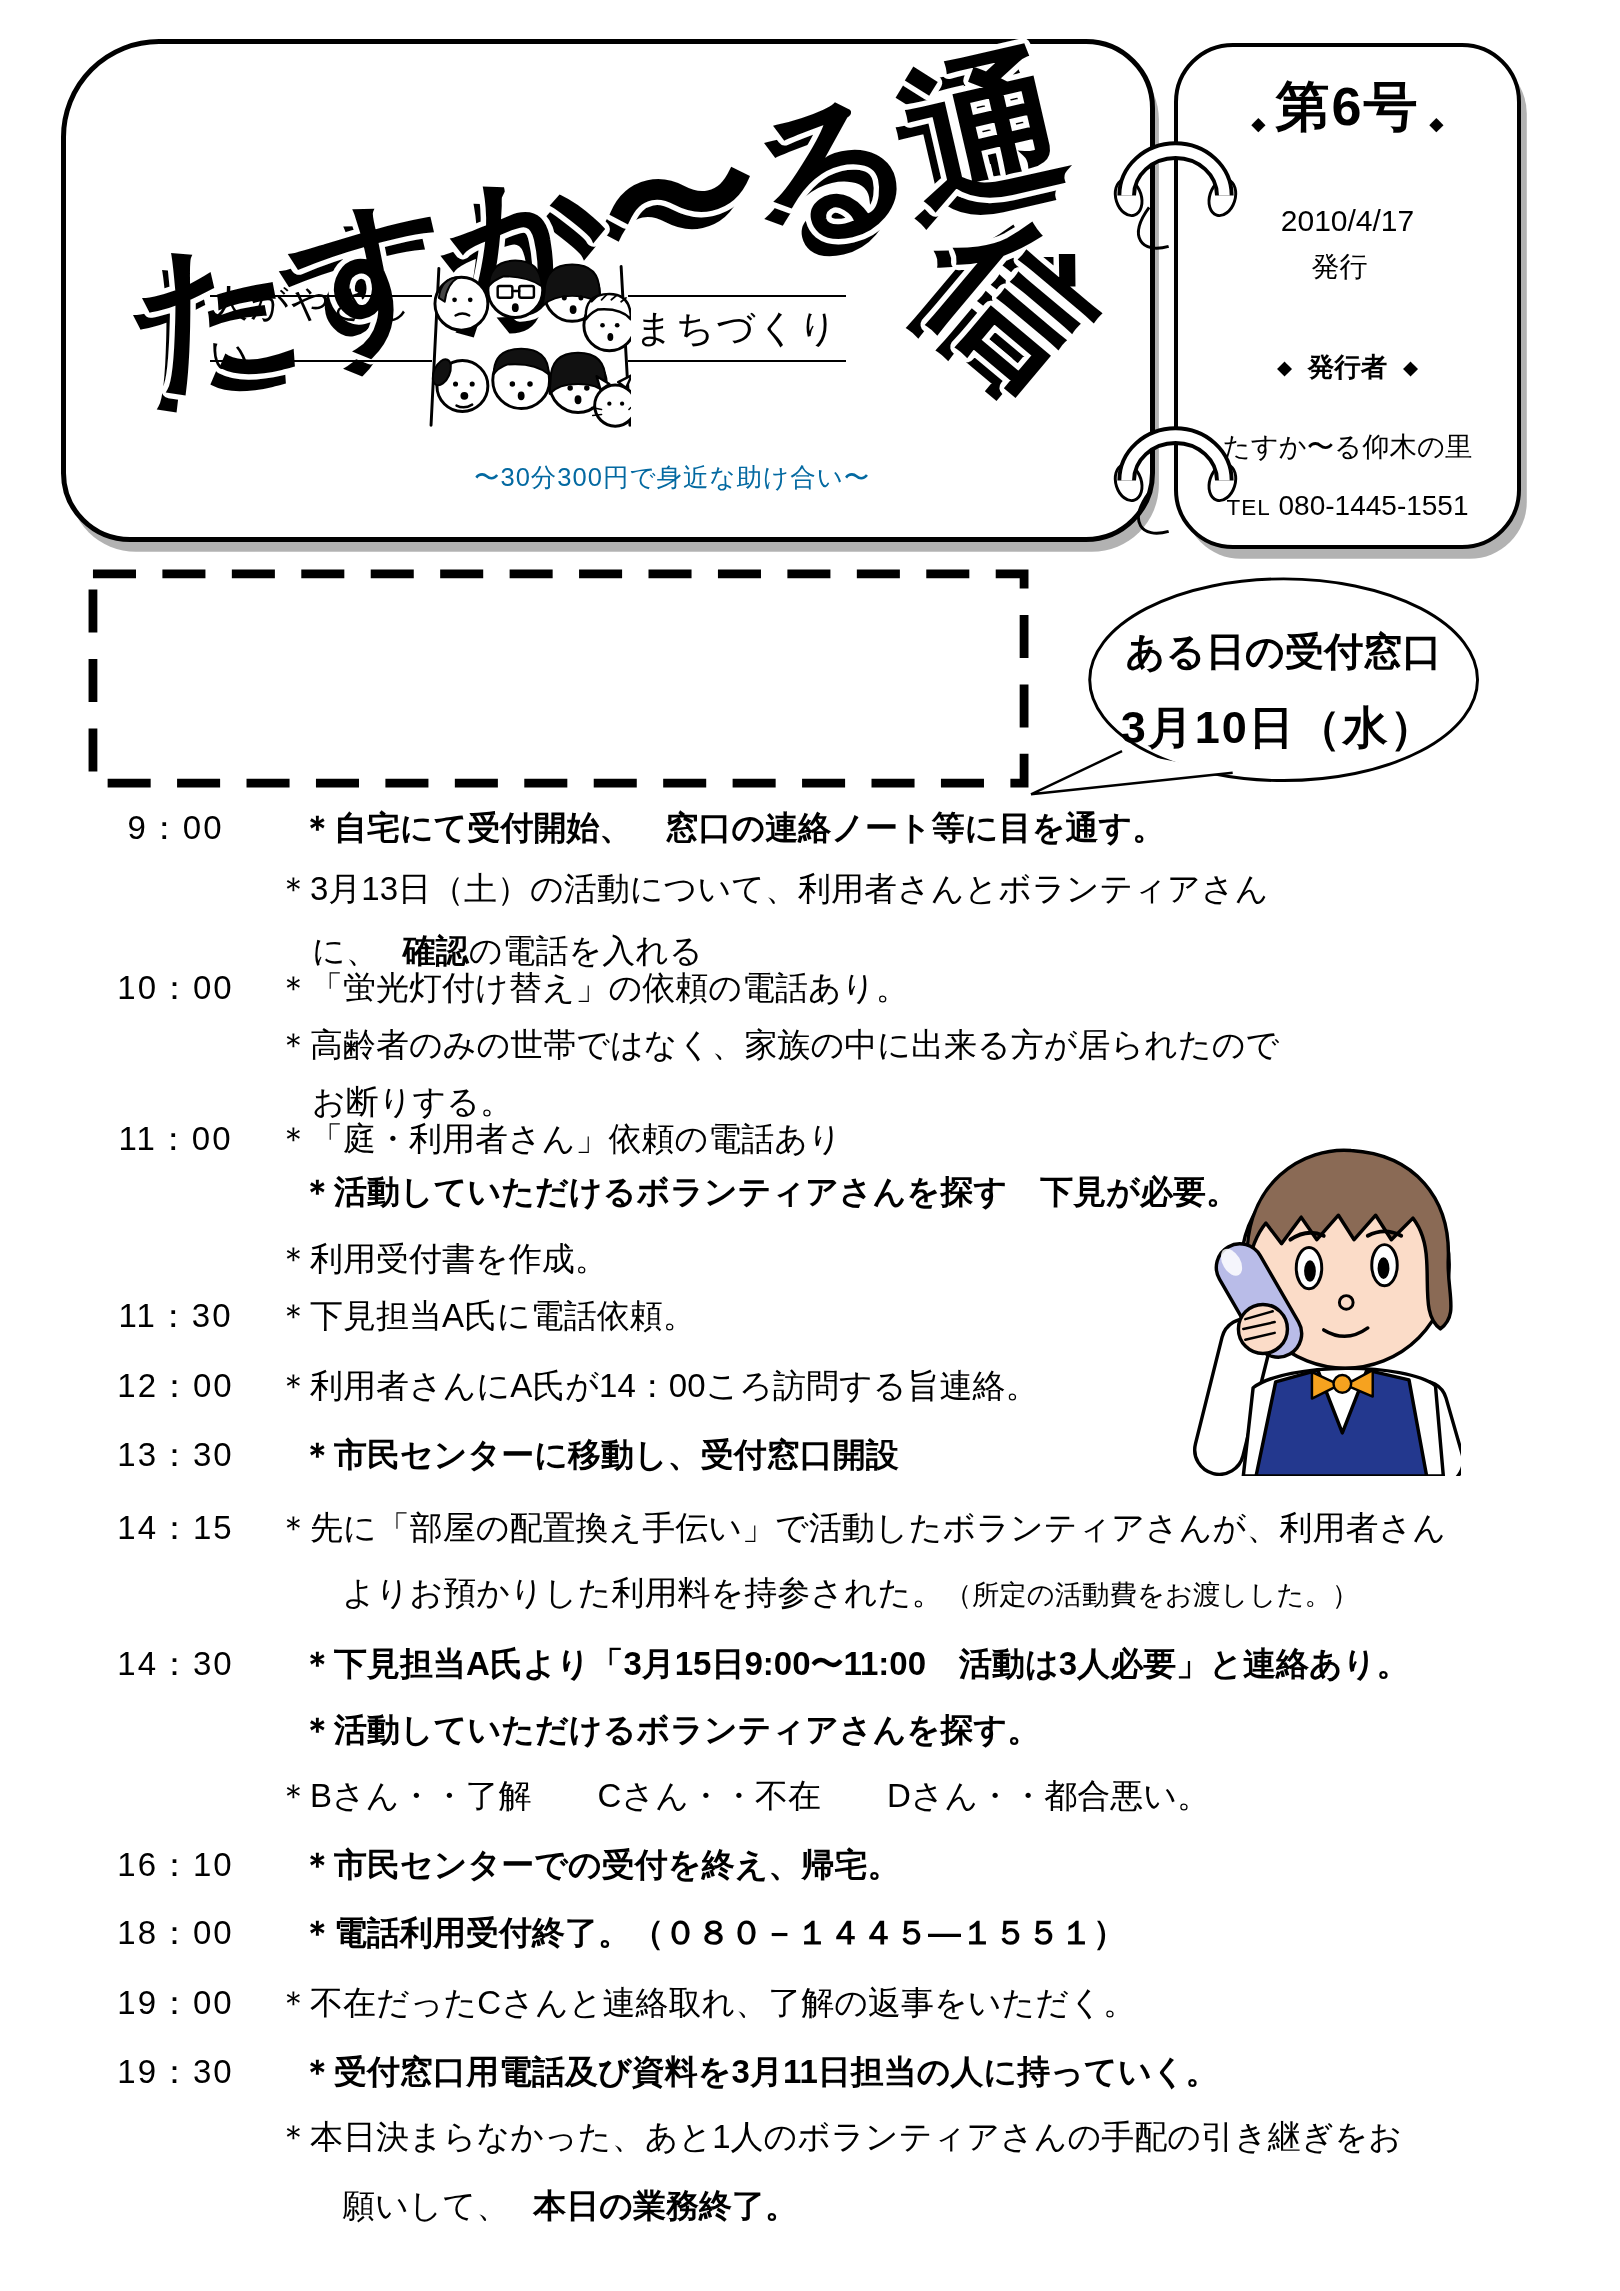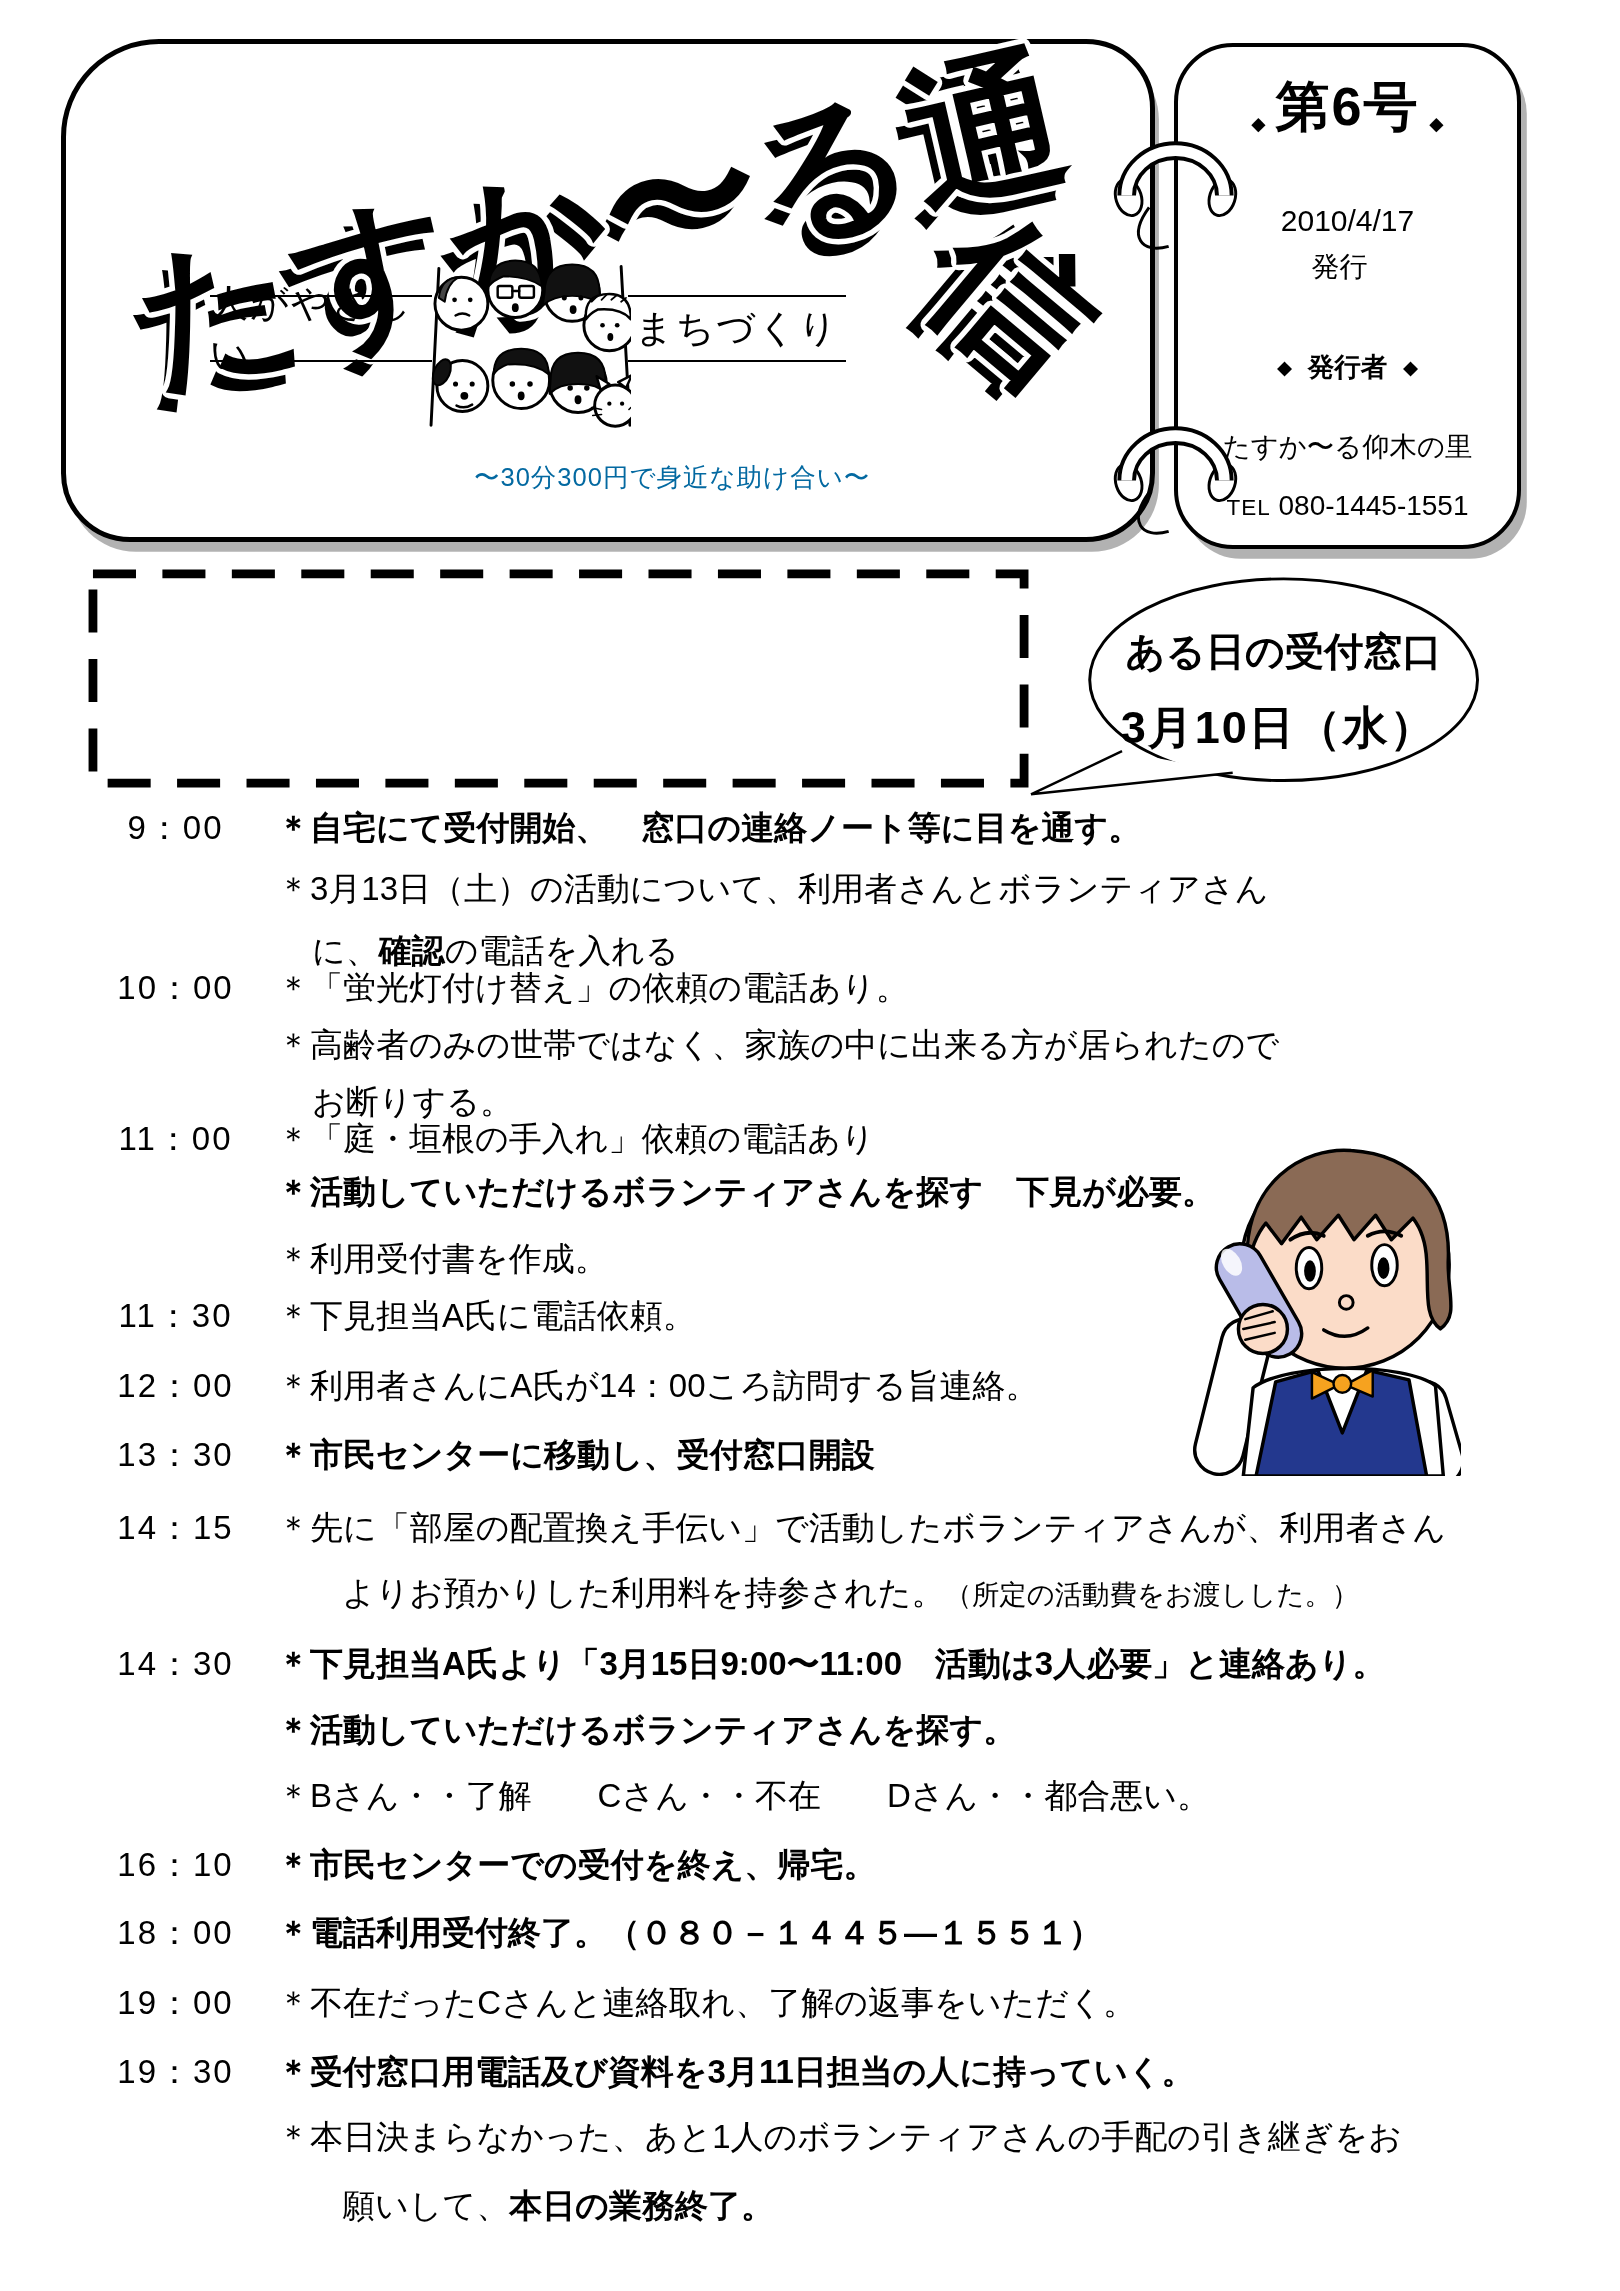--- a/index.html
+++ b/index.html
@@ -60,21 +60,21 @@
   .bub2{font-size:46px;letter-spacing:2px;}
 
   
   .sched{position:absolute;left:93px;top:0;width:1490px;height:2292px;}
   .row{position:absolute;left:0;right:0;font-size:33px;line-height:43px;white-space:nowrap;}
   .row .time{position:absolute;left:0;width:165px;text-align:center;letter-spacing:2px;}
   .row .txt{position:absolute;left:184px;}
   .ind0{padding-left:0;}
   .ind1{padding-left:35px;}
   .ind2{padding-left:65px;}
-  .b{font-weight:bold;}
+  .b{font-weight:bold;margin-left:24px;}
   .sm{font-size:27.4px;}
 
   
   .char-svg{position:absolute;left:1157px;top:1125px;width:304px;height:351px;}
 </style>
 </head>
 <body>
 
 <div class="page">
 
@@ -217,21 +217,21 @@
         <span class="txt ind0"><span>＊「蛍光灯付け替え」の依頼の電話あり。</span></span>
       </div>
       <div class="row" style="top: 1023px;">
         <span class="txt ind0"><span>＊高齢者のみの世帯ではなく、家族の中に出来る方が居られたので</span></span>
       </div>
       <div class="row" style="top: 1080px;">
         <span class="txt ind1"><span>お断りする。</span></span>
       </div>
       <div class="row" style="top: 1117px;">
         <span class="time">11：00</span>
-        <span class="txt ind0"><span>＊「庭・垣根の手入れ」依頼の電話あり</span></span>
+        <span class="txt ind0"><span>＊「庭・利用者さん」依頼の電話あり</span></span>
       </div>
       <div class="row" style="top: 1170px;">
         <span class="txt ind0"><span class="b">＊活動していただけるボランティアさんを探す　下見が必要。</span></span>
       </div>
       <div class="row" style="top: 1237px;">
         <span class="txt ind0"><span>＊利用受付書を作成。</span></span>
       </div>
       <div class="row" style="top: 1294px;">
         <span class="time">11：30</span>
         <span class="txt ind0"><span>＊下見担当A氏に電話依頼。</span></span>

